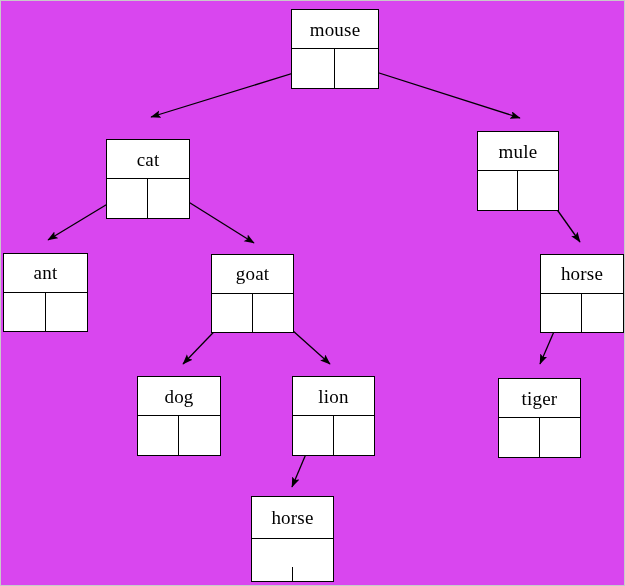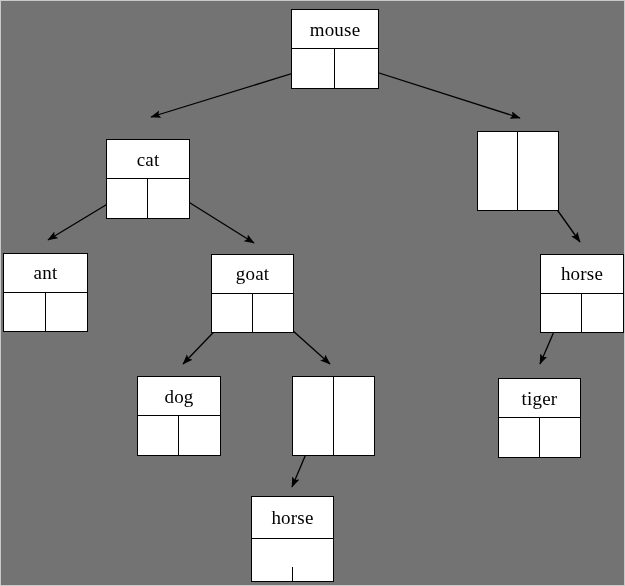--- a/index.html
+++ b/index.html
@@ -8,21 +8,21 @@
     padding: 0;
     background: #ffffff;
   }
   body {
     font-family: "Liberation Serif", "DejaVu Serif", serif;
   }
   #canvas {
     position: relative;
     width: 625px;
     height: 586px;
-    background: #737373;
+    background: #d946ef;
     box-sizing: border-box;
     border: 1px solid #c9c9c9;
     overflow: hidden;
   }
   #edges {
     position: absolute;
     left: 0;
     top: 0;
     width: 625px;
     height: 586px;
@@ -94,20 +94,21 @@
         </div>
       </div>
       <div class="node" style="left: 105px; top: 130px; width: 84px; height: 80px; margin-top: 8px;">
         <div class="node-label">cat</div>
         <div class="node-ptrs">
           <div class="ptr left"></div>
           <div class="ptr right"></div>
         </div>
       </div>
       <div class="node" style="left: 476px; top: 130px; width: 82px; height: 80px;">
+        <div class="node-label">mule</div>
         <div class="node-ptrs">
           <div class="ptr left"></div>
           <div class="ptr right"></div>
         </div>
       </div>
       <div class="node" style="left: 2px; top: 252px; width: 85px; height: 79px;">
         <div class="node-label">ant</div>
         <div class="node-ptrs">
           <div class="ptr left"></div>
           <div class="ptr right"></div>
@@ -128,20 +129,21 @@
         </div>
       </div>
       <div class="node" style="left: 136px; top: 375px; width: 84px; height: 80px;">
         <div class="node-label">dog</div>
         <div class="node-ptrs">
           <div class="ptr left"></div>
           <div class="ptr right"></div>
         </div>
       </div>
       <div class="node" style="left: 291px; top: 375px; width: 83px; height: 80px;">
+        <div class="node-label">lion</div>
         <div class="node-ptrs">
           <div class="ptr left"></div>
           <div class="ptr right"></div>
         </div>
       </div>
       <div class="node" style="left: 497px; top: 377px; width: 83px; height: 80px;">
         <div class="node-label">tiger</div>
         <div class="node-ptrs">
           <div class="ptr left"></div>
           <div class="ptr right"></div>

